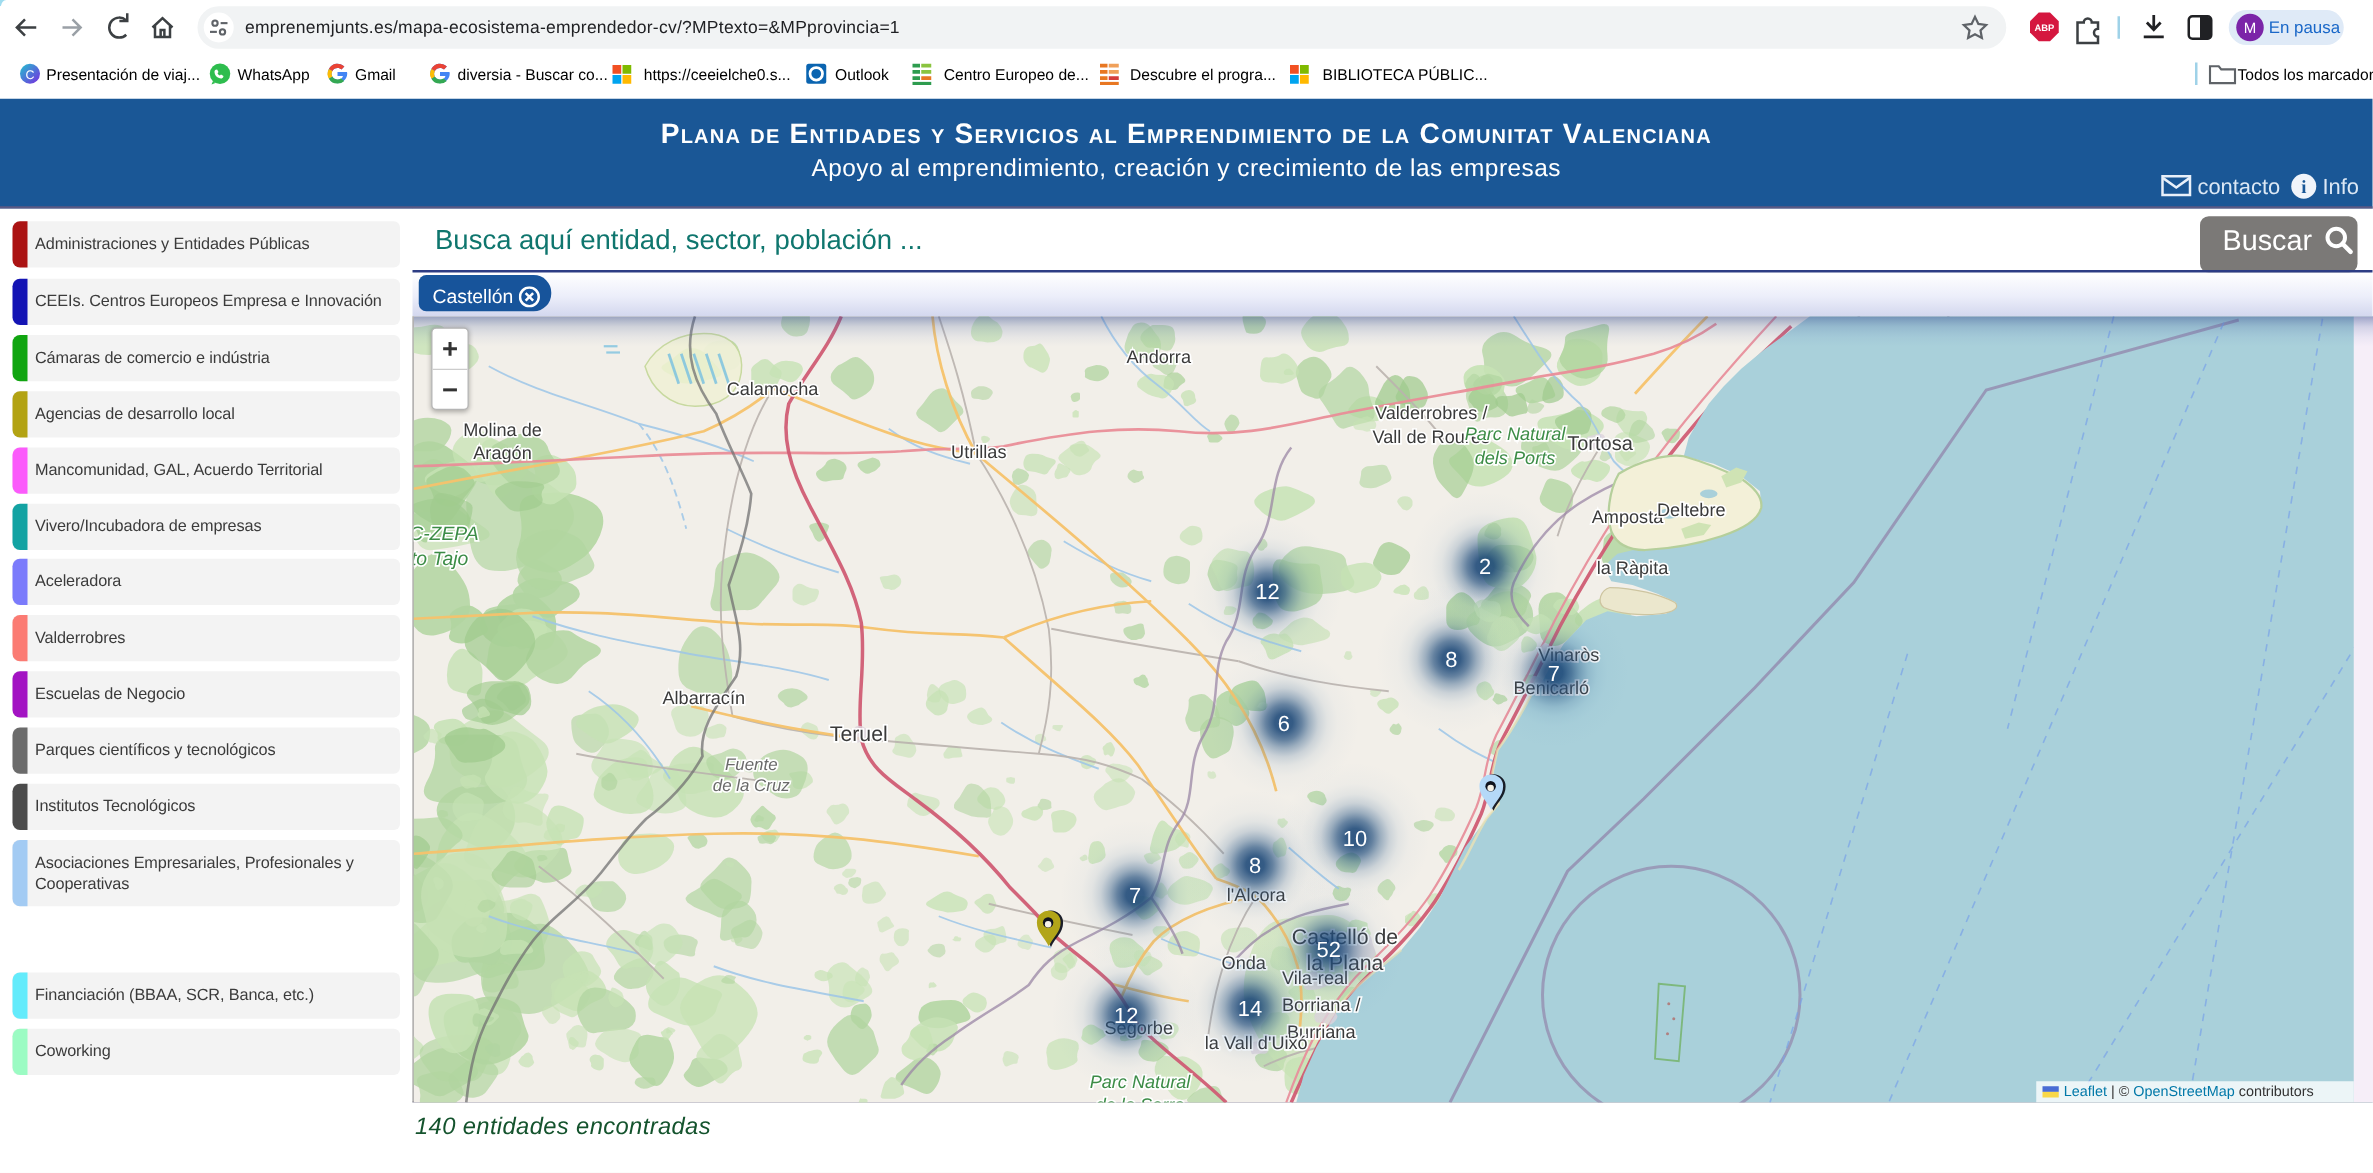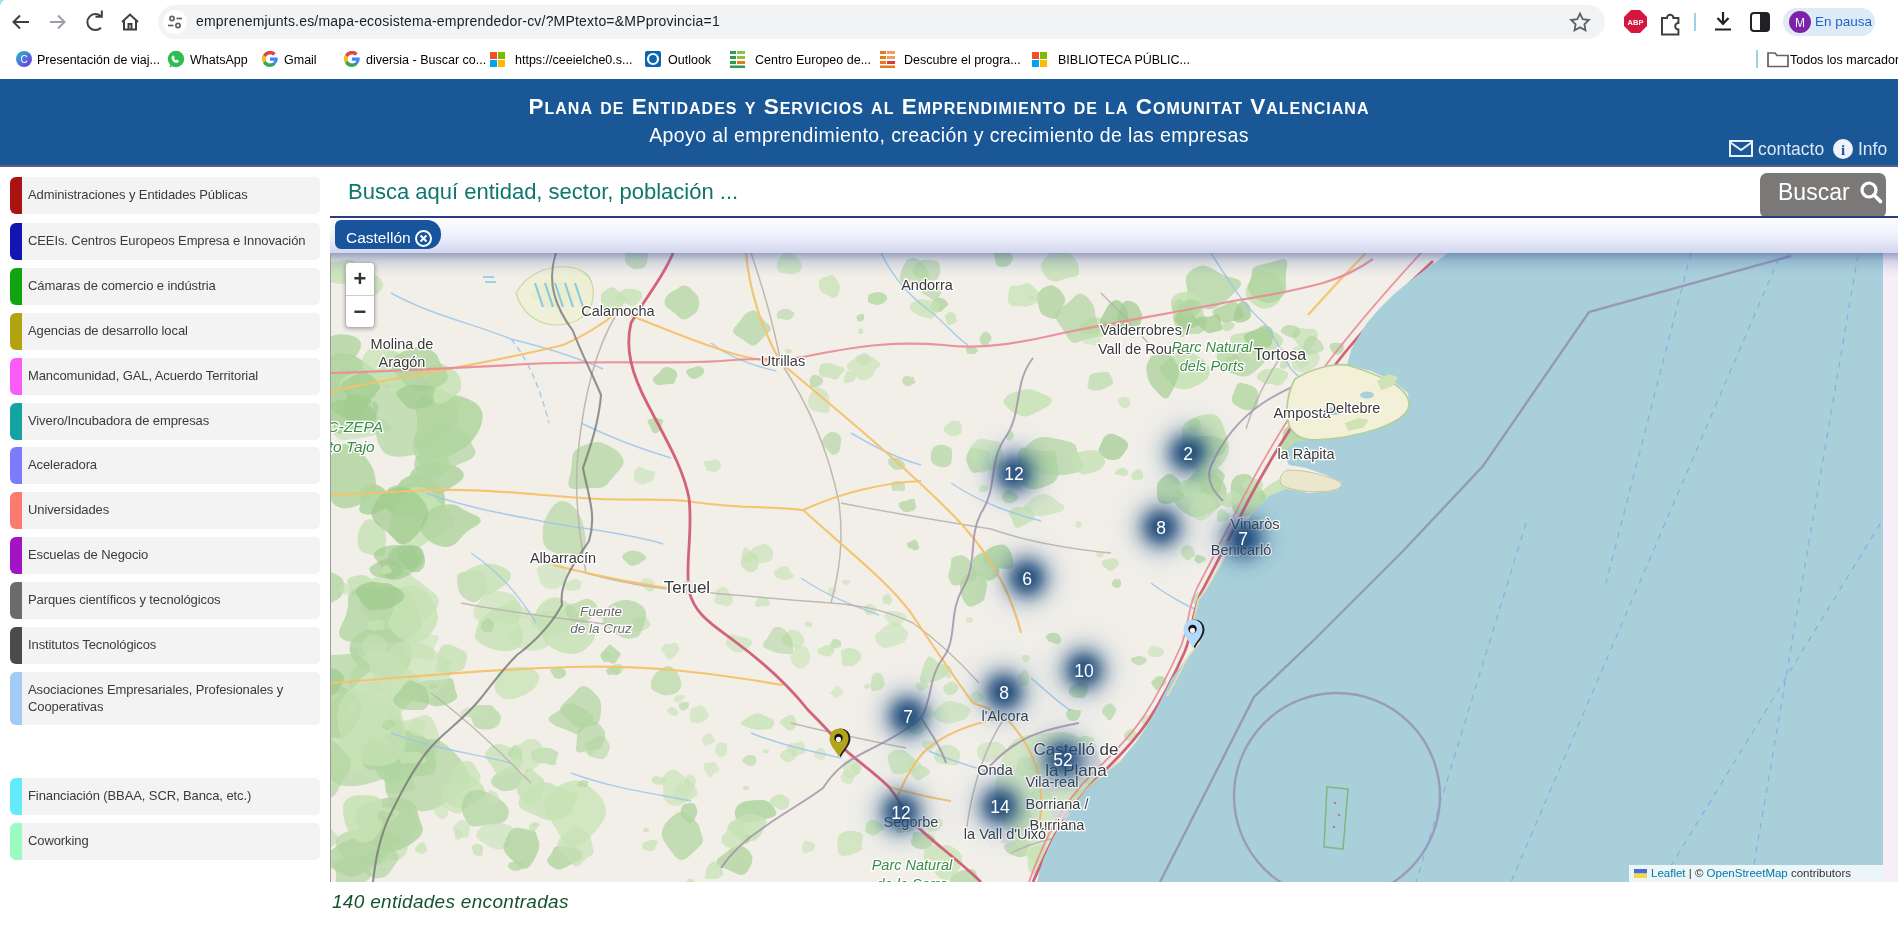--- a/index.html
+++ b/index.html
@@ -223,21 +223,21 @@
 <div class="sitem" style="top:236px;height:37px">
       <div class="sbar" style="background:#13a3a3"></div>
       <div class="stext">Vivero/Incubadora de empresas</div>
     </div>
 <div class="sitem" style="top:280px;height:37px">
       <div class="sbar" style="background:#7b7bfb"></div>
       <div class="stext">Aceleradora</div>
     </div>
 <div class="sitem" style="top:325px;height:37px">
       <div class="sbar" style="background:#fb7b73"></div>
-      <div class="stext">Universidades</div>
+      <div class="stext">Valderrobres</div>
     </div>
 <div class="sitem" style="top:370px;height:37px">
       <div class="sbar" style="background:#a313c3"></div>
       <div class="stext">Escuelas de Negocio</div>
     </div>
 <div class="sitem" style="top:460px;height:37px">
       <div class="sbar" style="background:#4b4b4b"></div>
       <div class="stext">Institutos Tecnológicos</div>
     </div>
 <div class="sitem" style="top:415px;height:37px">

